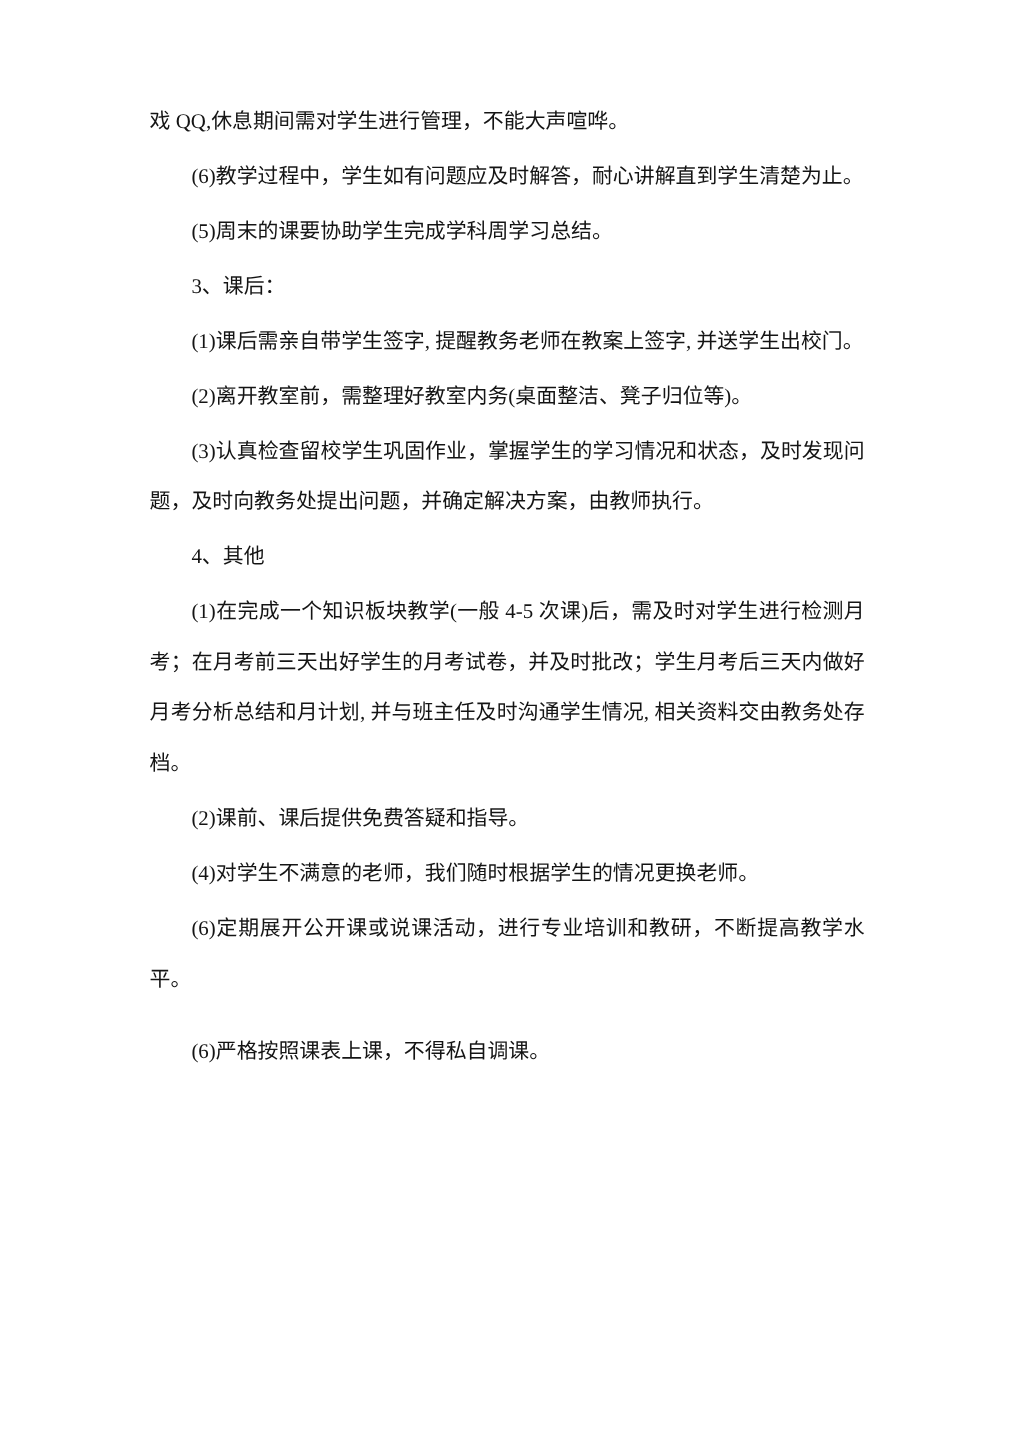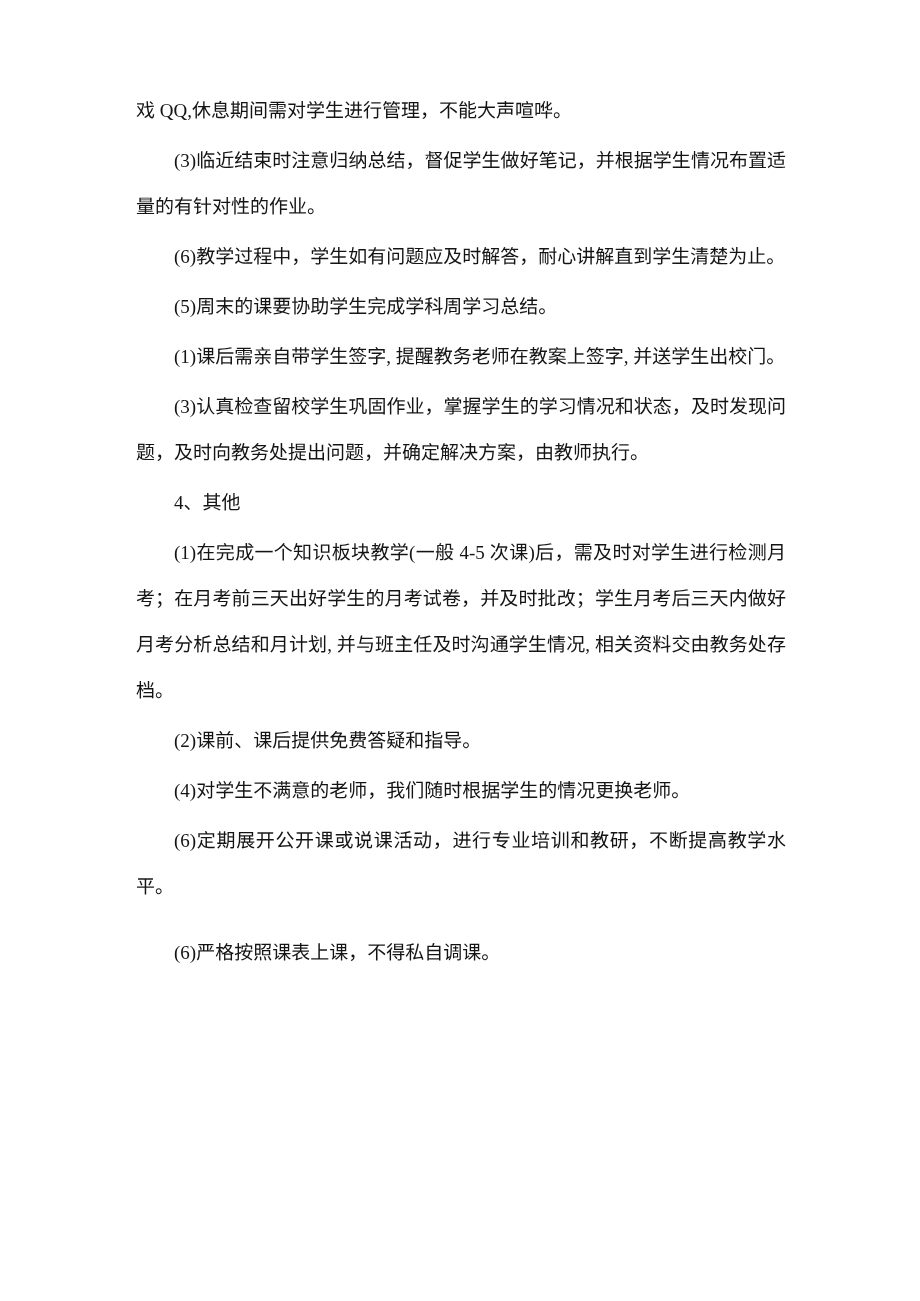--- a/index.html
+++ b/index.html
@@ -32,24 +32,25 @@
   .doc-body p.space-before {
     margin-top: 20px;
   }
 </style>
 </head>
 <body>
 
 <div class="page">
   <div class="doc-body">
     <p>戏 QQ,休息期间需对学生进行管理，不能大声喧哗。</p>
-    <p class="indent">(3)临近结束时注意归纳总结，督促学生做好笔记，并根据学生情况布置适量的有针对性的作业。</p>
     <p class="indent">(6)教学过程中，学生如有问题应及时解答，耐心讲解直到学生清楚为止。</p>
     <p class="indent">(5)周末的课要协助学生完成学科周学习总结。</p>
+    <p class="indent">3、课后：</p>
     <p class="indent">(1)课后需亲自带学生签字, 提醒教务老师在教案上签字, 并送学生出校门。</p>
+    <p class="indent">(2)离开教室前，需整理好教室内务(桌面整洁、凳子归位等)。</p>
     <p class="indent">(3)认真检查留校学生巩固作业，掌握学生的学习情况和状态，及时发现问题，及时向教务处提出问题，并确定解决方案，由教师执行。</p>
     <p class="indent">4、其他</p>
     <p class="indent">(1)在完成一个知识板块教学(一般 4-5 次课)后，需及时对学生进行检测月考；在月考前三天出好学生的月考试卷，并及时批改；学生月考后三天内做好月考分析总结和月计划, 并与班主任及时沟通学生情况, 相关资料交由教务处存档。</p>
     <p class="indent">(2)课前、课后提供免费答疑和指导。</p>
     <p class="indent">(4)对学生不满意的老师，我们随时根据学生的情况更换老师。</p>
     <p class="indent">(6)定期展开公开课或说课活动，进行专业培训和教研，不断提高教学水平。</p>
     <p class="indent space-before">(6)严格按照课表上课，不得私自调课。</p>
   </div>
 </div>
 

